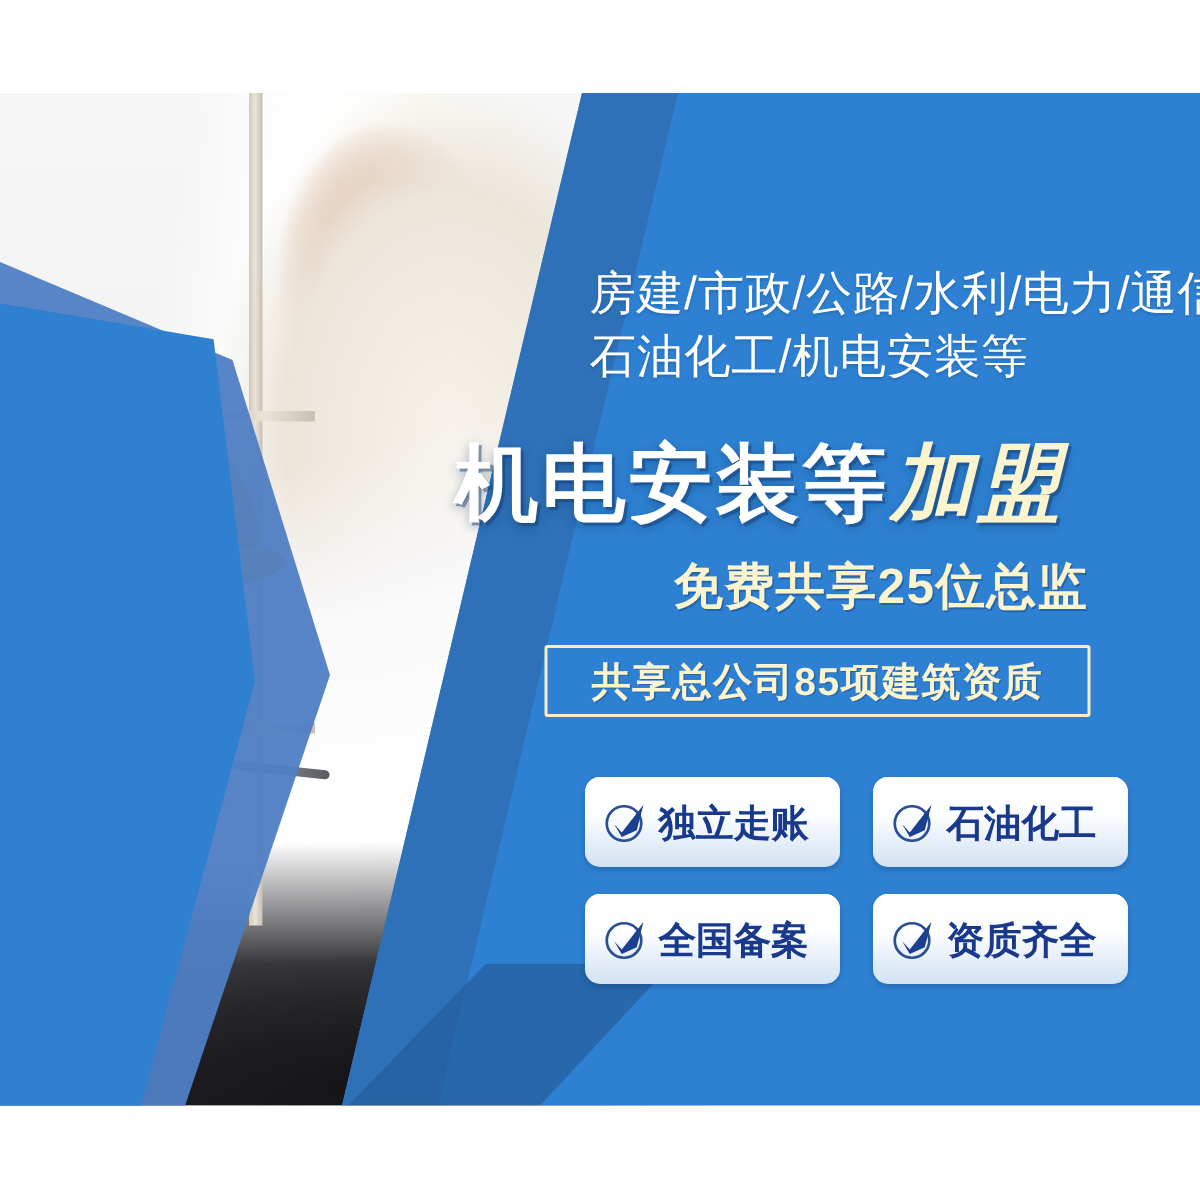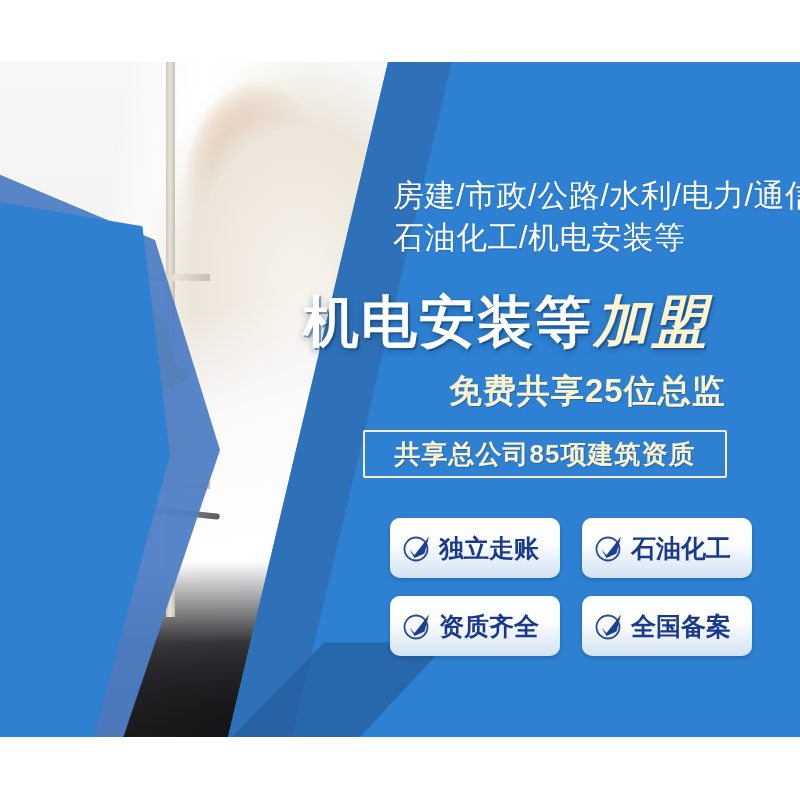--- a/index.html
+++ b/index.html
@@ -250,30 +250,30 @@
           <span class="txt">石油化工</span>
         </div>
 
         <div class="badge">
           <span class="chk">
             <svg viewBox="0 0 30 30" aria-hidden="true">
               <circle cx="14" cy="16" r="11.5" fill="none" stroke="#2a4f97" stroke-width="1.8"></circle>
               <path d="M7.5 16.5 L12.5 22 L27 3.5 L22.5 20.5 L12.5 25 Z" fill="#1d3f8f"></path>
             </svg>
           </span>
+          <span class="txt">全国备案</span>
+        </div>
+
+        <div class="badge">
+          <span class="chk">
+            <svg viewBox="0 0 30 30" aria-hidden="true">
+              <circle cx="14" cy="16" r="11.5" fill="none" stroke="#2a4f97" stroke-width="1.8"></circle>
+              <path d="M7.5 16.5 L12.5 22 L27 3.5 L22.5 20.5 L12.5 25 Z" fill="#1d3f8f"></path>
+            </svg>
+          </span>
           <span class="txt">资质齐全</span>
-        </div>
-
-        <div class="badge">
-          <span class="chk">
-            <svg viewBox="0 0 30 30" aria-hidden="true">
-              <circle cx="14" cy="16" r="11.5" fill="none" stroke="#2a4f97" stroke-width="1.8"></circle>
-              <path d="M7.5 16.5 L12.5 22 L27 3.5 L22.5 20.5 L12.5 25 Z" fill="#1d3f8f"></path>
-            </svg>
-          </span>
-          <span class="txt">全国备案</span>
         </div>
 
       </div>
 
     </div>
   </div>
 </div>
 
 </body></html>

